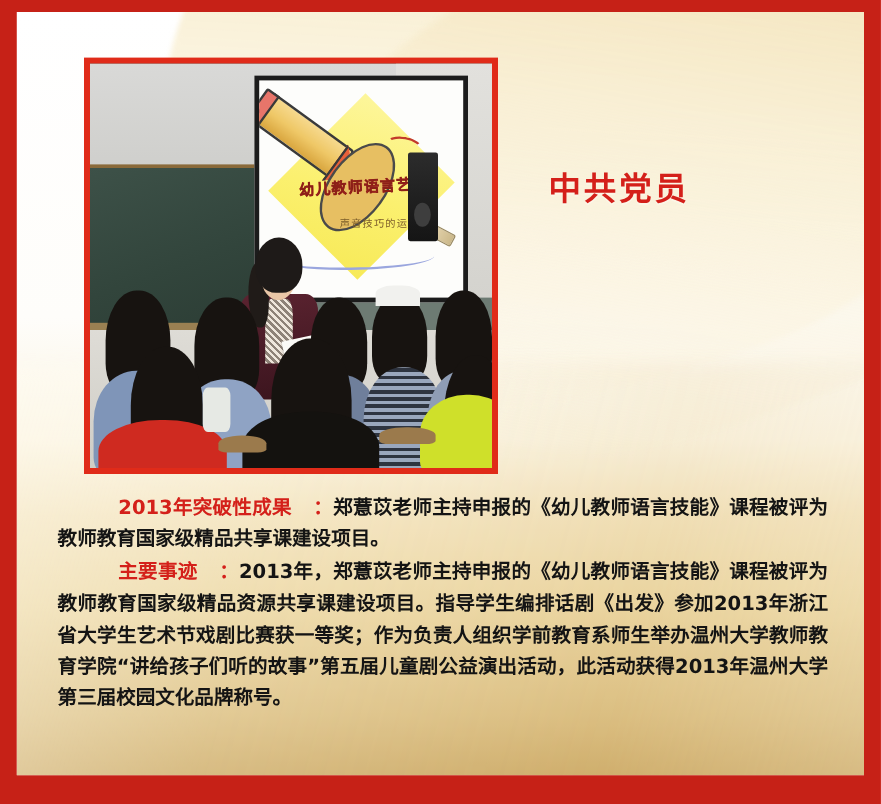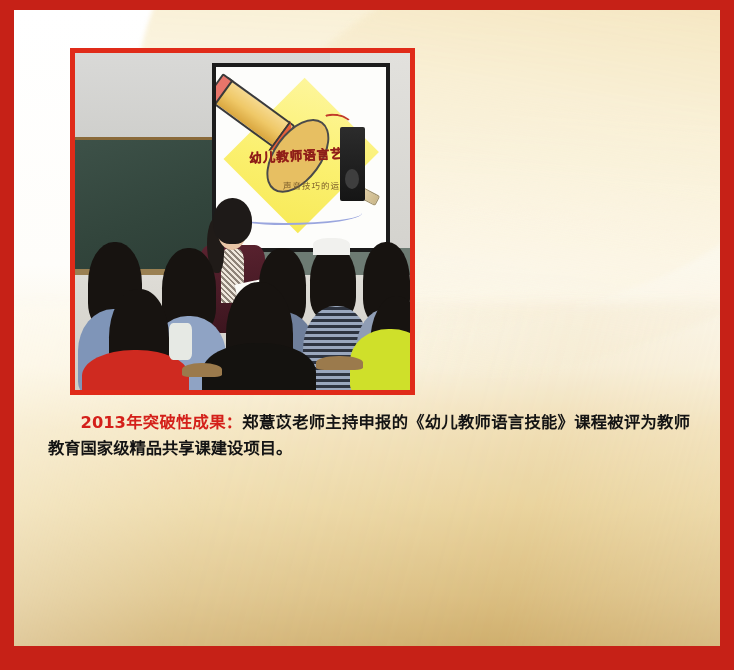--- a/index.html
+++ b/index.html
@@ -187,21 +187,21 @@
     position:absolute;
     left:34px; right:30px; top:400px;
     color:#141414;
     font-size:16.3px;
     font-weight:bold;
     line-height:1.62;
     text-align:justify;
     text-justify:inter-ideograph;
   }
   .body-text p{margin:0 0 1px 0;text-indent:2em;}
-  .hl{color:#D4201A;}
+  .hl{color:#D4201A;margin-left:18px;}
 </style>
 </head>
 <body>
 
 <div class="poster">
   <div class="panel">
 
     <div class="bg-base"></div>
     <div class="bg-swoosh"></div>
     <div class="bg-swoosh2"></div>
@@ -265,22 +265,26 @@
         <div class="stu-hair" style="left:88%;top:72%;width:16%;height:30%;"></div>
         <div class="stu" style="left:82%;top:82%;width:24%;height:20%;background:#cfe02a;"></div>
 
         <div class="stu" style="left:28%;top:80%;width:7%;height:11%;background:#e6e9e4;border-radius:18%;"></div>
         <div class="stu" style="left:32%;top:92%;width:12%;height:4%;background:#9b7a4c;"></div>
         <div class="stu" style="left:72%;top:90%;width:14%;height:4%;background:#9b7a4c;"></div>
       </div>
     </div>
 
     <div class="name-block">
+      <div>中共党员</div>
     </div>
 
     <div class="body-text">
       <p>
         <span class="hl">2013年突破性成果</span><span class="hl">：</span><span>郑薏苡老师主持申报的《幼儿教师语言技能》课程被评为教师教育国家级精品共享课建设项目。</span>
       </p>
+      <p>
+        <span class="hl">主要事迹</span><span class="hl">：</span><span>2013年，郑薏苡老师主持申报的《幼儿教师语言技能》课程被评为教师教育国家级精品资源共享课建设项目。指导学生编排话剧《出发》参加2013年浙江省大学生艺术节戏剧比赛获一等奖；作为负责人组织学前教育系师生举办温州大学教师教育学院“讲给孩子们听的故事”第五届儿童剧公益演出活动，此活动获得2013年温州大学第三届校园文化品牌称号。</span>
+      </p>
     </div>
 
   </div>
 </div>
 
 </body></html>

